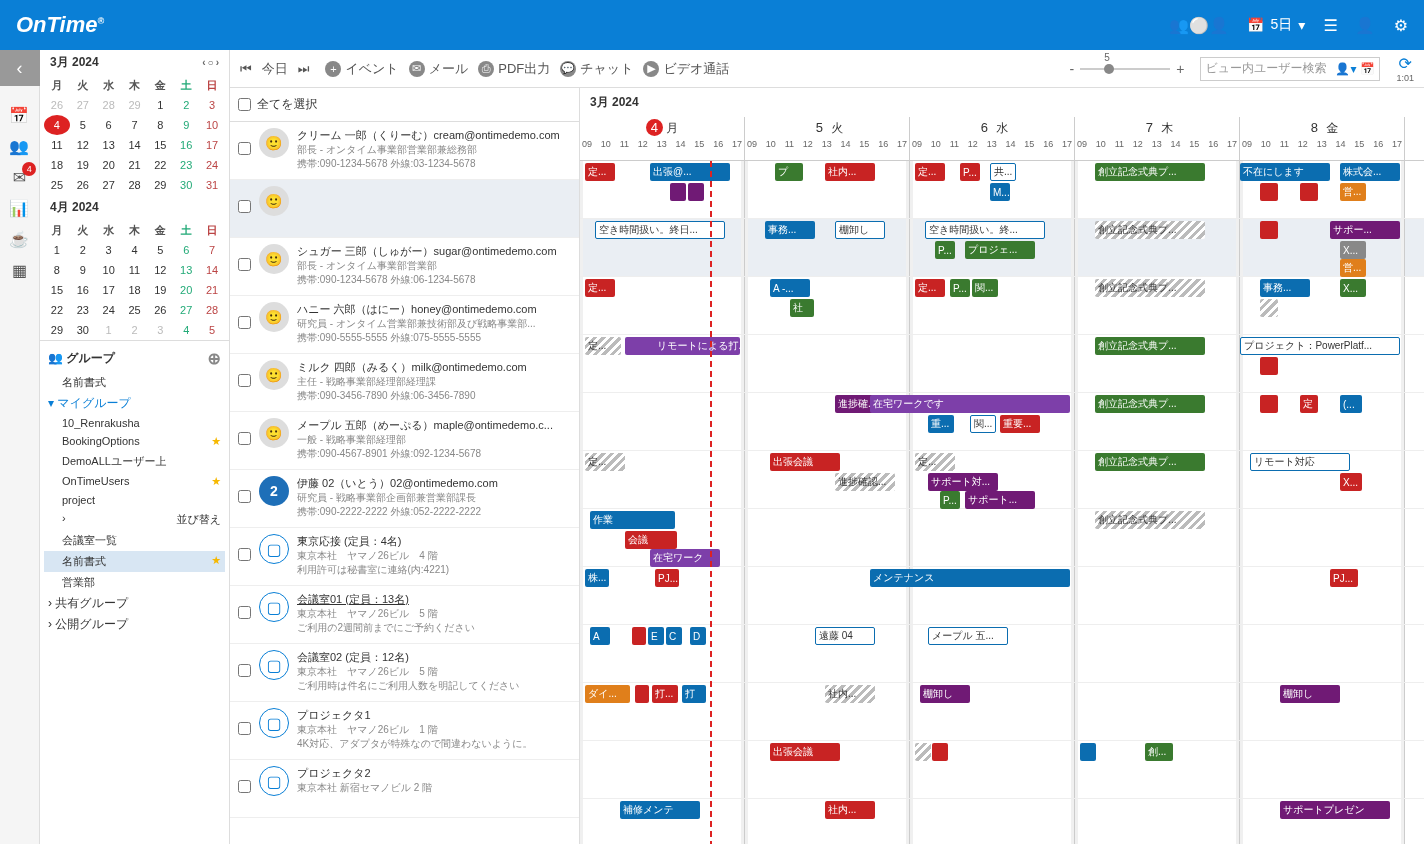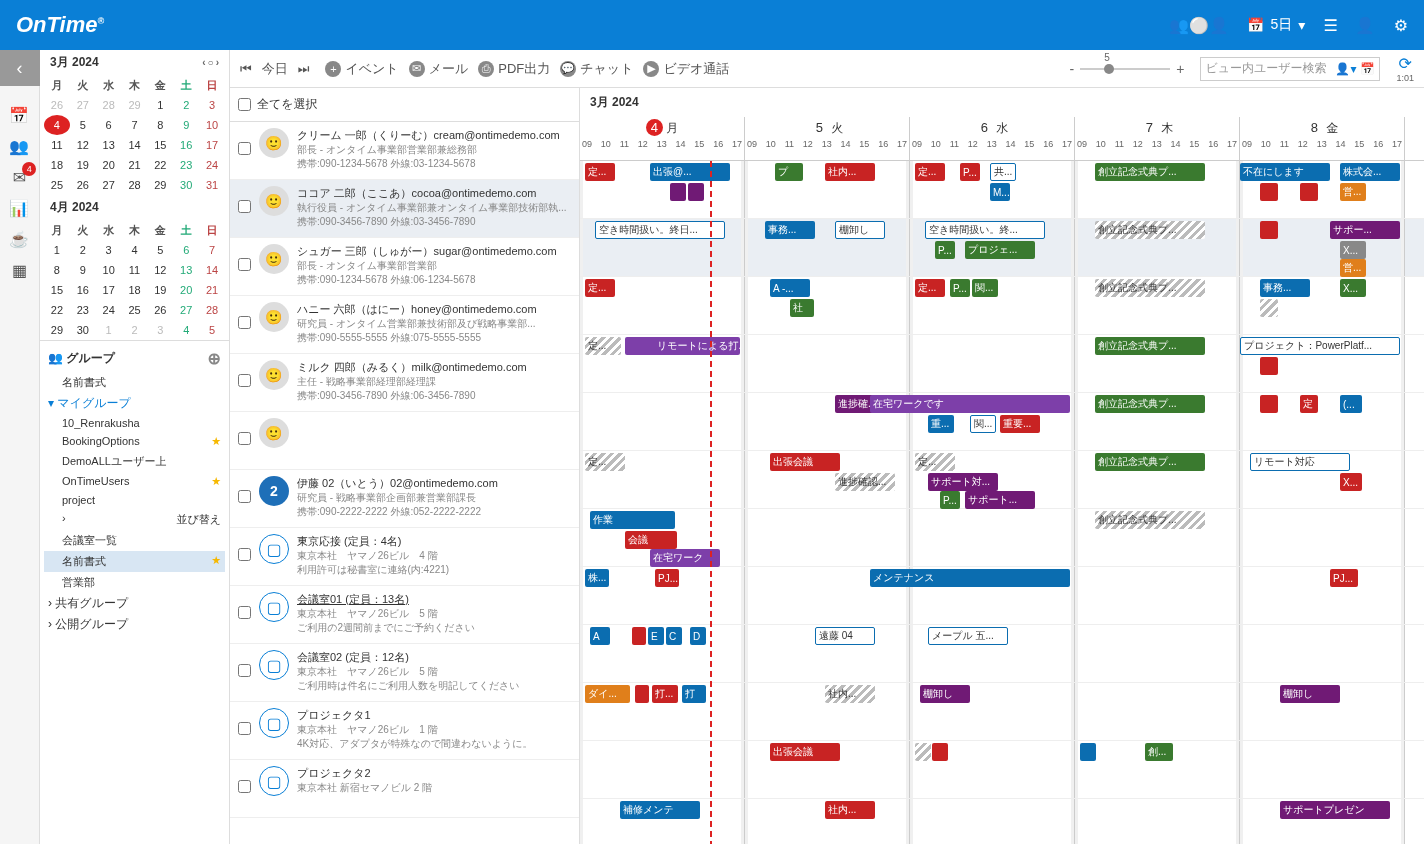--- a/index.html
+++ b/index.html
@@ -357,25 +357,20 @@
               <div class="avatar">🙂</div>
               <div class="person-info">
                 <div class="person-name" style="">クリーム 一郎（くりーむ）cream@ontimedemo.com</div>
                 <div class="person-title">部長 - オンタイム事業部営業部兼総務部</div>
                 <div class="person-phone">携帯:090-1234-5678 外線:03-1234-5678</div>
               </div>
             </div>
             <div class="person-row sel">
               <input type="checkbox" class="person-check" style="">
               <div class="avatar">🙂</div>
-              <div class="person-info">
-                <div class="person-name" style="">ココア 二郎（ここあ）cocoa@ontimedemo.com</div>
-                <div class="person-title">執行役員 - オンタイム事業部兼オンタイム事業部技術部執...</div>
-                <div class="person-phone">携帯:090-3456-7890 外線:03-3456-7890</div>
-              </div>
             </div>
             <div class="person-row">
               <input type="checkbox" class="person-check" style="">
               <div class="avatar">🙂</div>
               <div class="person-info">
                 <div class="person-name" style="">シュガー 三郎（しゅがー）sugar@ontimedemo.com</div>
                 <div class="person-title">部長 - オンタイム事業部営業部</div>
                 <div class="person-phone">携帯:090-1234-5678 外線:06-1234-5678</div>
               </div>
             </div>
@@ -393,20 +388,25 @@
               <div class="avatar">🙂</div>
               <div class="person-info">
                 <div class="person-name" style="">ミルク 四郎（みるく）milk@ontimedemo.com</div>
                 <div class="person-title">主任 - 戦略事業部経理部経理課</div>
                 <div class="person-phone">携帯:090-3456-7890 外線:06-3456-7890</div>
               </div>
             </div>
             <div class="person-row">
               <input type="checkbox" class="person-check" style="">
               <div class="avatar">🙂</div>
+              <div class="person-info">
+                <div class="person-name" style="">メープル 五郎（めーぷる）maple@ontimedemo.c...</div>
+                <div class="person-title">一般 - 戦略事業部経理部</div>
+                <div class="person-phone">携帯:090-4567-8901 外線:092-1234-5678</div>
+              </div>
             </div>
             <div class="person-row">
               <input type="checkbox" class="person-check" style="">
               <div class="avatar blue">2</div>
               <div class="person-info">
                 <div class="person-name" style="">伊藤 02（いとう）02@ontimedemo.com</div>
                 <div class="person-title">研究員 - 戦略事業部企画部兼営業部課長</div>
                 <div class="person-phone">携帯:090-2222-2222 外線:052-2222-2222</div>
               </div>
             </div>

